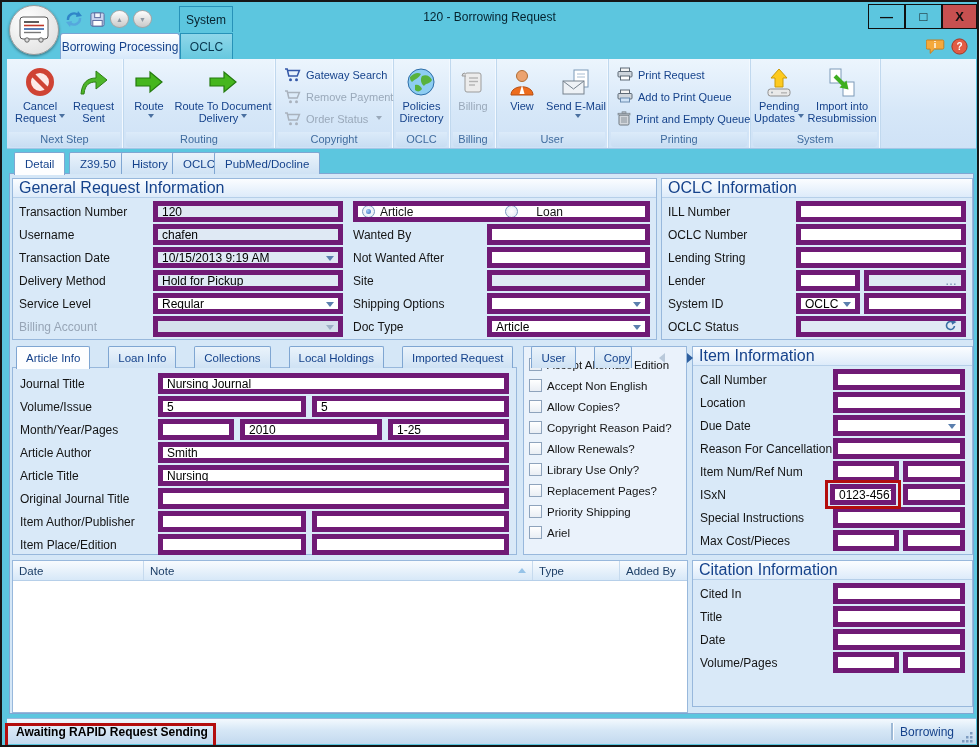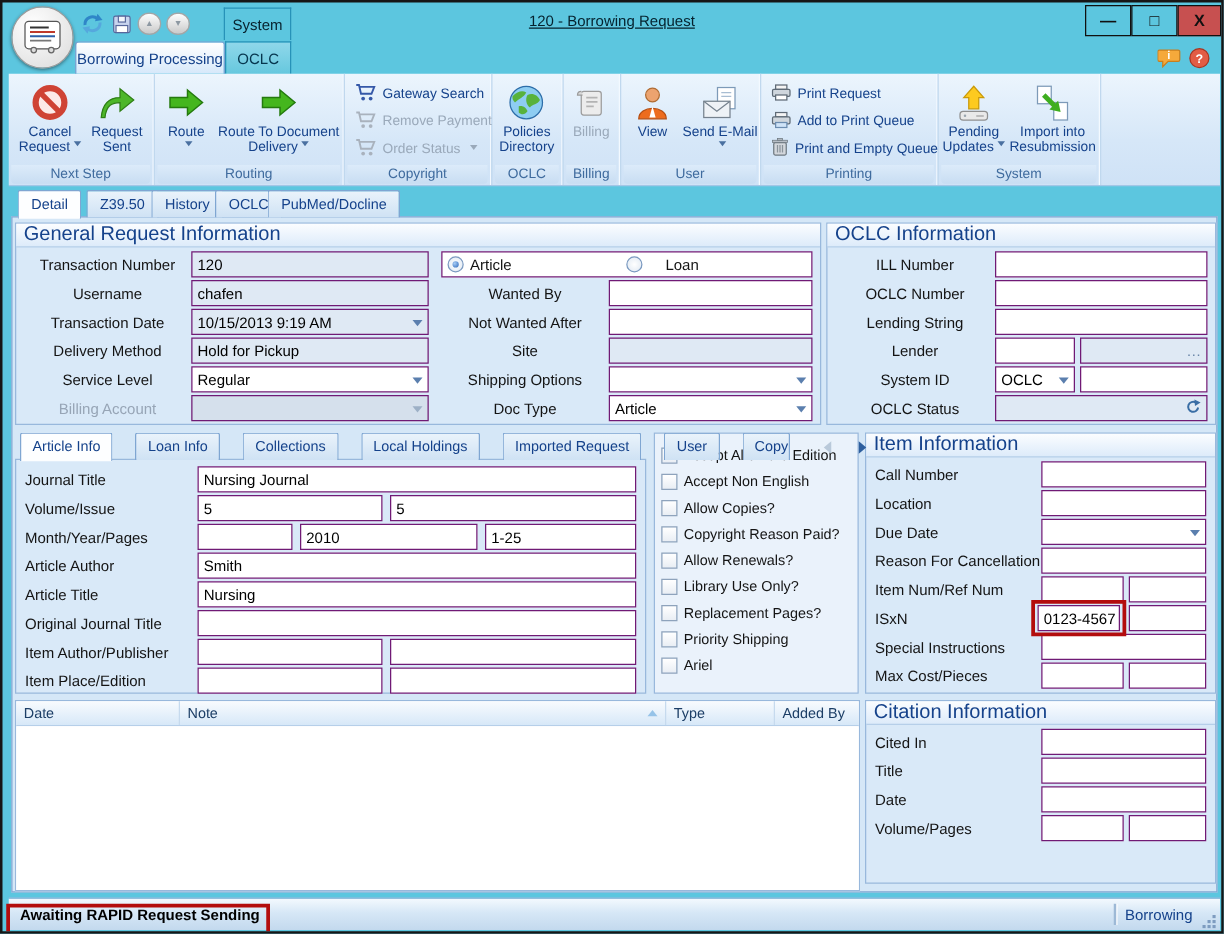--- a/index.html
+++ b/index.html
@@ -4,21 +4,21 @@
 <style>
   html,body{margin:0;padding:0;background:#444;}
   *{box-sizing:border-box;}
   #window{
     position:relative;width:979px;height:747px;overflow:hidden;
     font-family:"Liberation Sans",sans-serif;font-size:12px;color:#000;
     background:#5cc6df;border:2px solid #161616;
   }
   .abs{position:absolute;}
   
-  .win-title{top:8px;left:200px;right:200px;text-align:center;color:#05222e;text-decoration:underline;}
+  .win-title{top:8px;left:200px;right:200px;text-align:center;color:#05222e;}
   .winbtn{top:2px;height:25px;border:1px solid #101010;display:flex;align-items:center;justify-content:center;
           font-weight:bold;font-size:13px;color:#111;cursor:default;}
   #btn-min{left:866px;width:37px;}
   #btn-max{left:903px;width:37px;}
   #btn-close{left:940px;width:35px;background:#c75050;}
   .appicon{left:7px;top:3px;width:50px;height:50px;border-radius:50%;z-index:6;
     background:radial-gradient(circle at 35% 30%,#ffffff,#dadada);
     border:1px solid #9a9a9a;box-shadow:0 1px 3px rgba(0,0,0,.45);
     display:flex;align-items:center;justify-content:center;}
   .qbtn{top:8px;width:19px;height:18px;display:flex;align-items:center;justify-content:center;}
@@ -54,24 +54,24 @@
   
   .contentframe{left:7px;top:171px;width:965px;height:541px;border:1px solid #7fa6d2;background:#d5e7f7;}
   .dtab{position:absolute;top:150px;height:22px;display:flex;align-items:center;justify-content:center;
     font-size:11.5px;color:#15428b;border:1px solid #7fa6d2;border-bottom:none;border-radius:2px 2px 0 0;
     background:linear-gradient(#eaf3fb,#cfe2f4);padding:0 10px;z-index:2;}
   .dtab.active{background:#fdfeff;height:23px;z-index:3;}
   
   .gbox{position:absolute;border:1px solid #98b8dc;background:#d9e9f8;}
   .gbox .hdr{height:19px;line-height:18px;padding:0 6px;color:#15428b;font-size:16px;
     background:linear-gradient(#fbfdff,#ddebfa);border-bottom:1px solid #b6cfe9;}
-  .grow{display:flex;align-items:center;height:23px;padding:0 6px;text-align:center;}
+  .grow{display:flex;align-items:center;height:23px;padding:0 6px;}
   .lbl{font-size:12px;color:#141414;white-space:nowrap;overflow:hidden;}
   .lbl.dim{color:#97a5b6;}
-  .fld{height:21px;border:1px solid #701a75;background:#fff;display:flex;align-items:center;
+  .fld{height:21px;border:5px solid #701a75;background:#fff;display:flex;align-items:center;
     padding:0 4px;font-size:12px;overflow:hidden;white-space:nowrap;}
   .fld.ro{background:#dfe9f4;}
   .fld.dis{background:#d5e0ec;}
   .ca{margin-left:auto;width:0;height:0;border:4px solid transparent;border-top:5px solid #5b7fae;transform:translateY(3px);flex:none;}
   .dis .ca{border-top-color:#9db0c6;}
   .lw{width:134px;flex:none;}
   .lf{width:190px;flex:none;}
   .rl{width:134px;flex:none;margin-left:10px;}
   .rf{flex:1;}
   .radio{width:13px;height:13px;border-radius:50%;border:1px solid #7a99c0;background:radial-gradient(#ffffff,#dfe8f2);position:relative;flex:none;}

